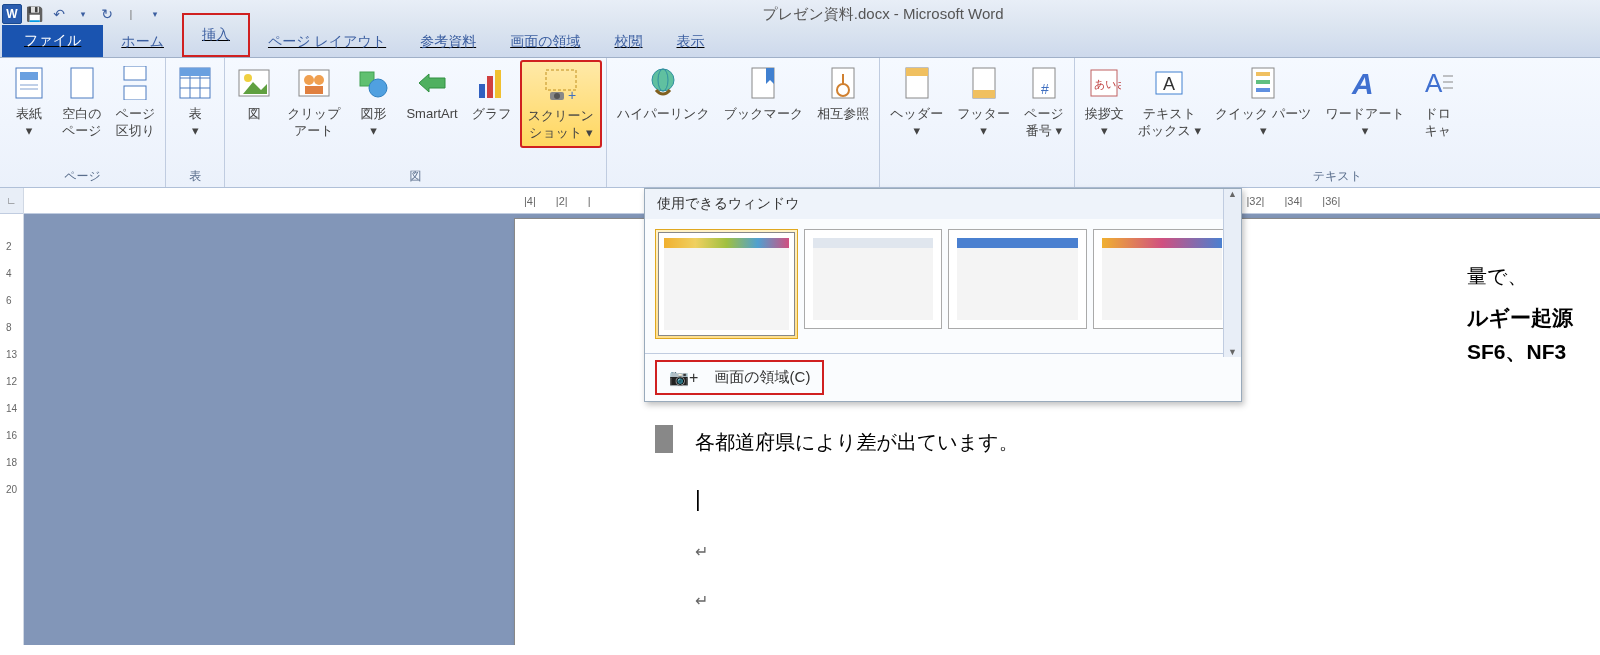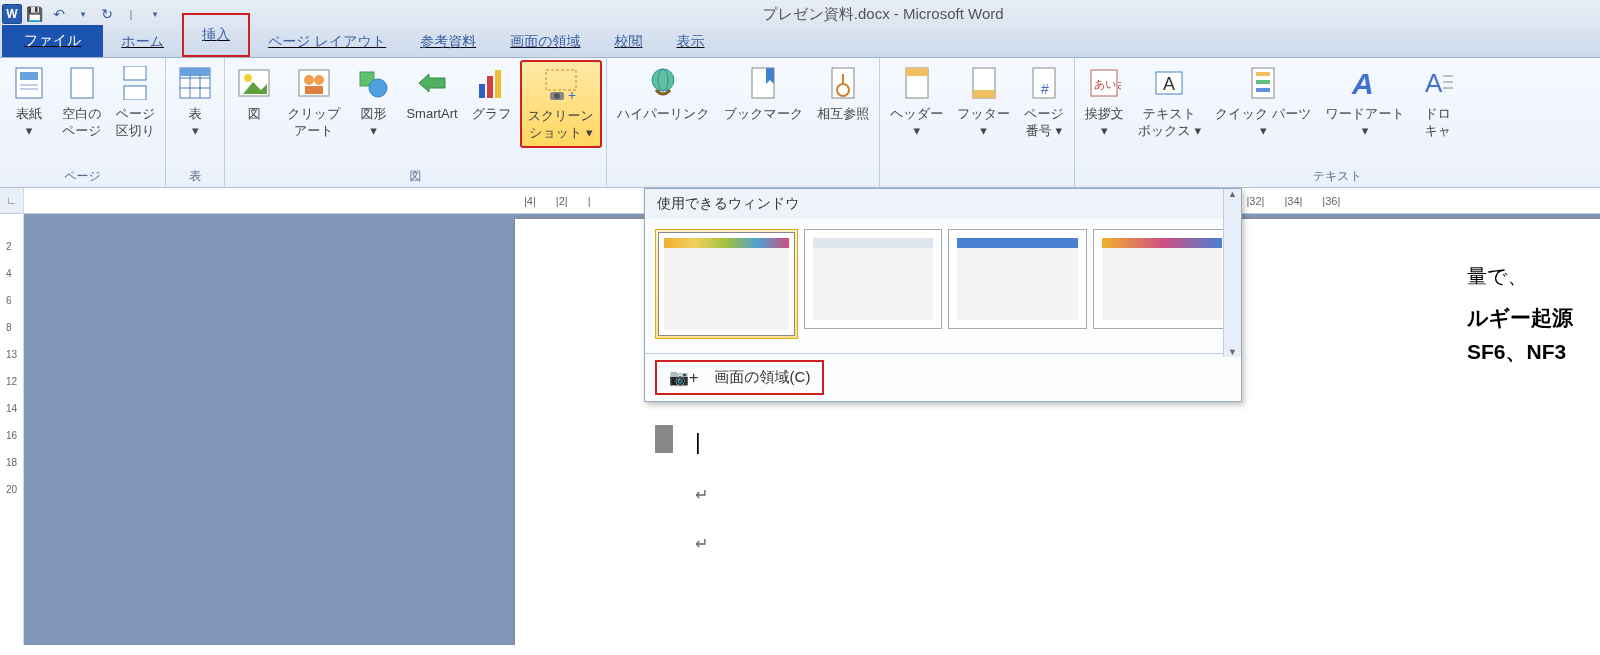--- a/index.html
+++ b/index.html
@@ -416,20 +416,21 @@
       <span>|36|</span>
     </div>
     <div class="page">
       <div class="page-right-text">
         <div class="l1">量で、</div>
         <div class="l2">ルギー起源</div>
         <div class="l3">SF6、NF3</div>
       </div>
       <div class="marker"></div>
       <div style="height:150px"></div>
+      <p>各都道府県により差が出ています。</p>
       <p class="cursor">|</p>
       <p class="para-mark">↵</p>
       <p class="para-mark">↵</p>
     </div>
   </div>
 </div>
 
 <div class="dropdown">
   <div class="dd-header">使用できるウィンドウ</div>
   <div class="dd-thumbs">

